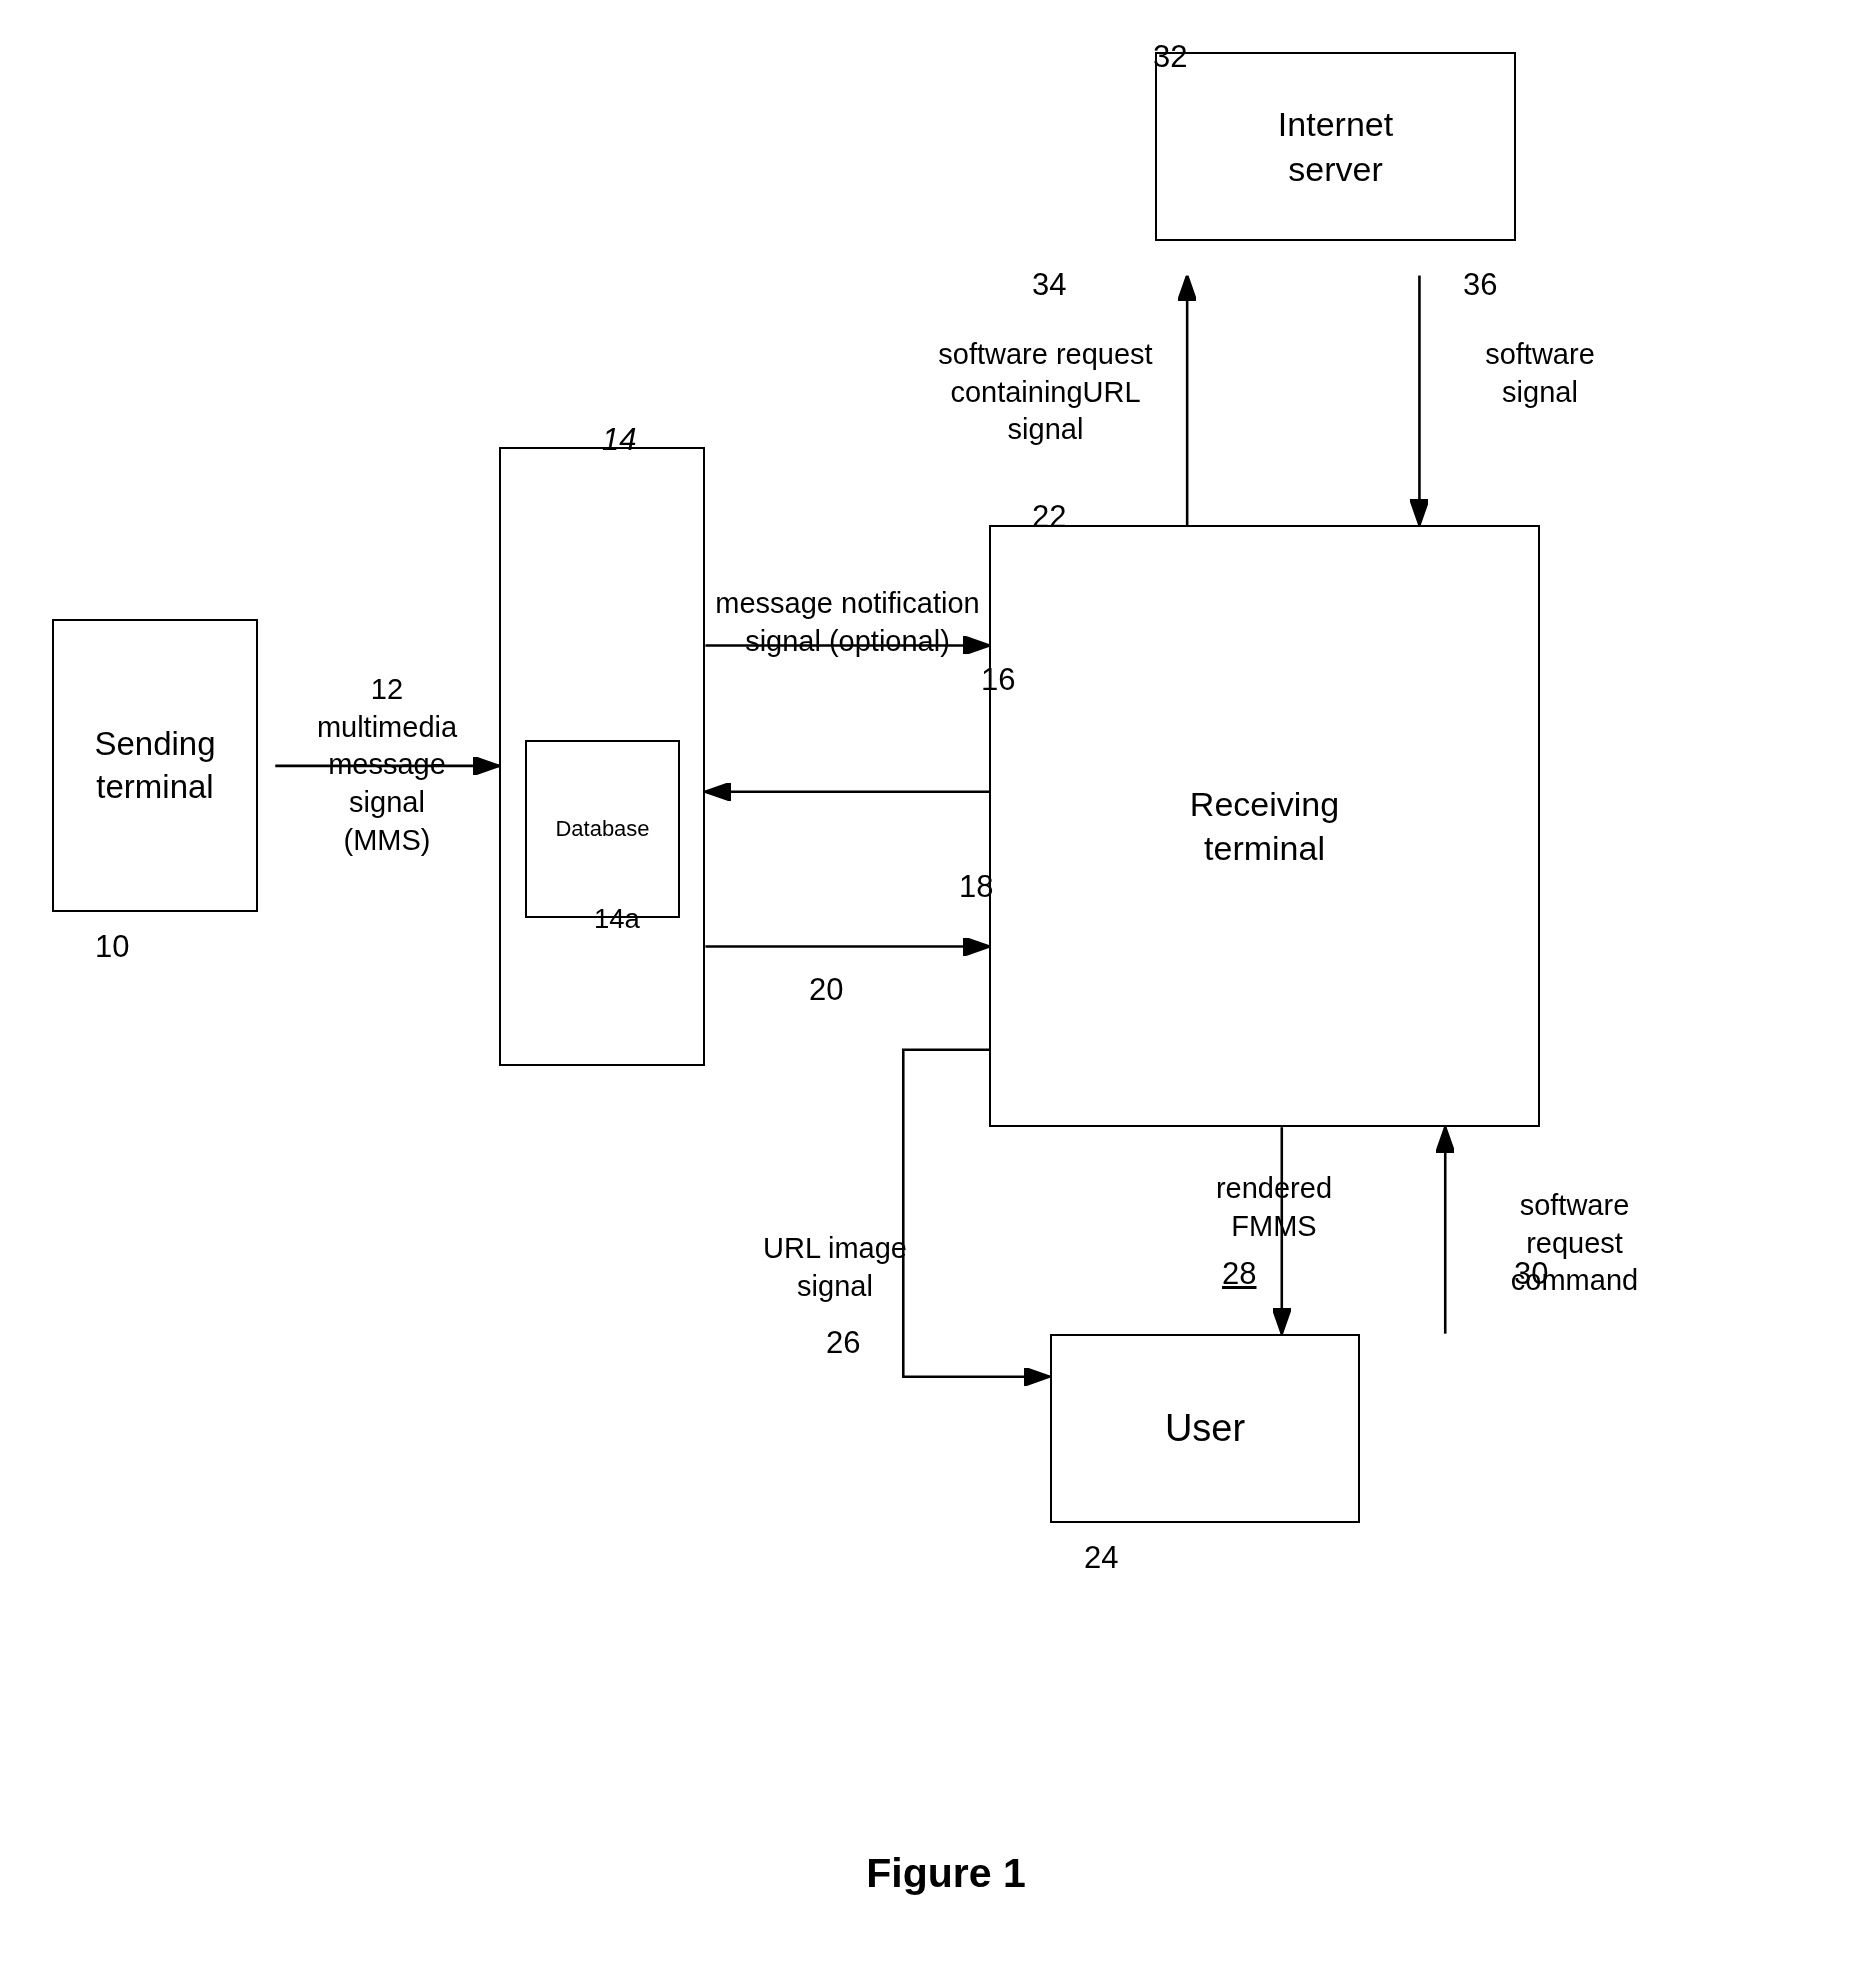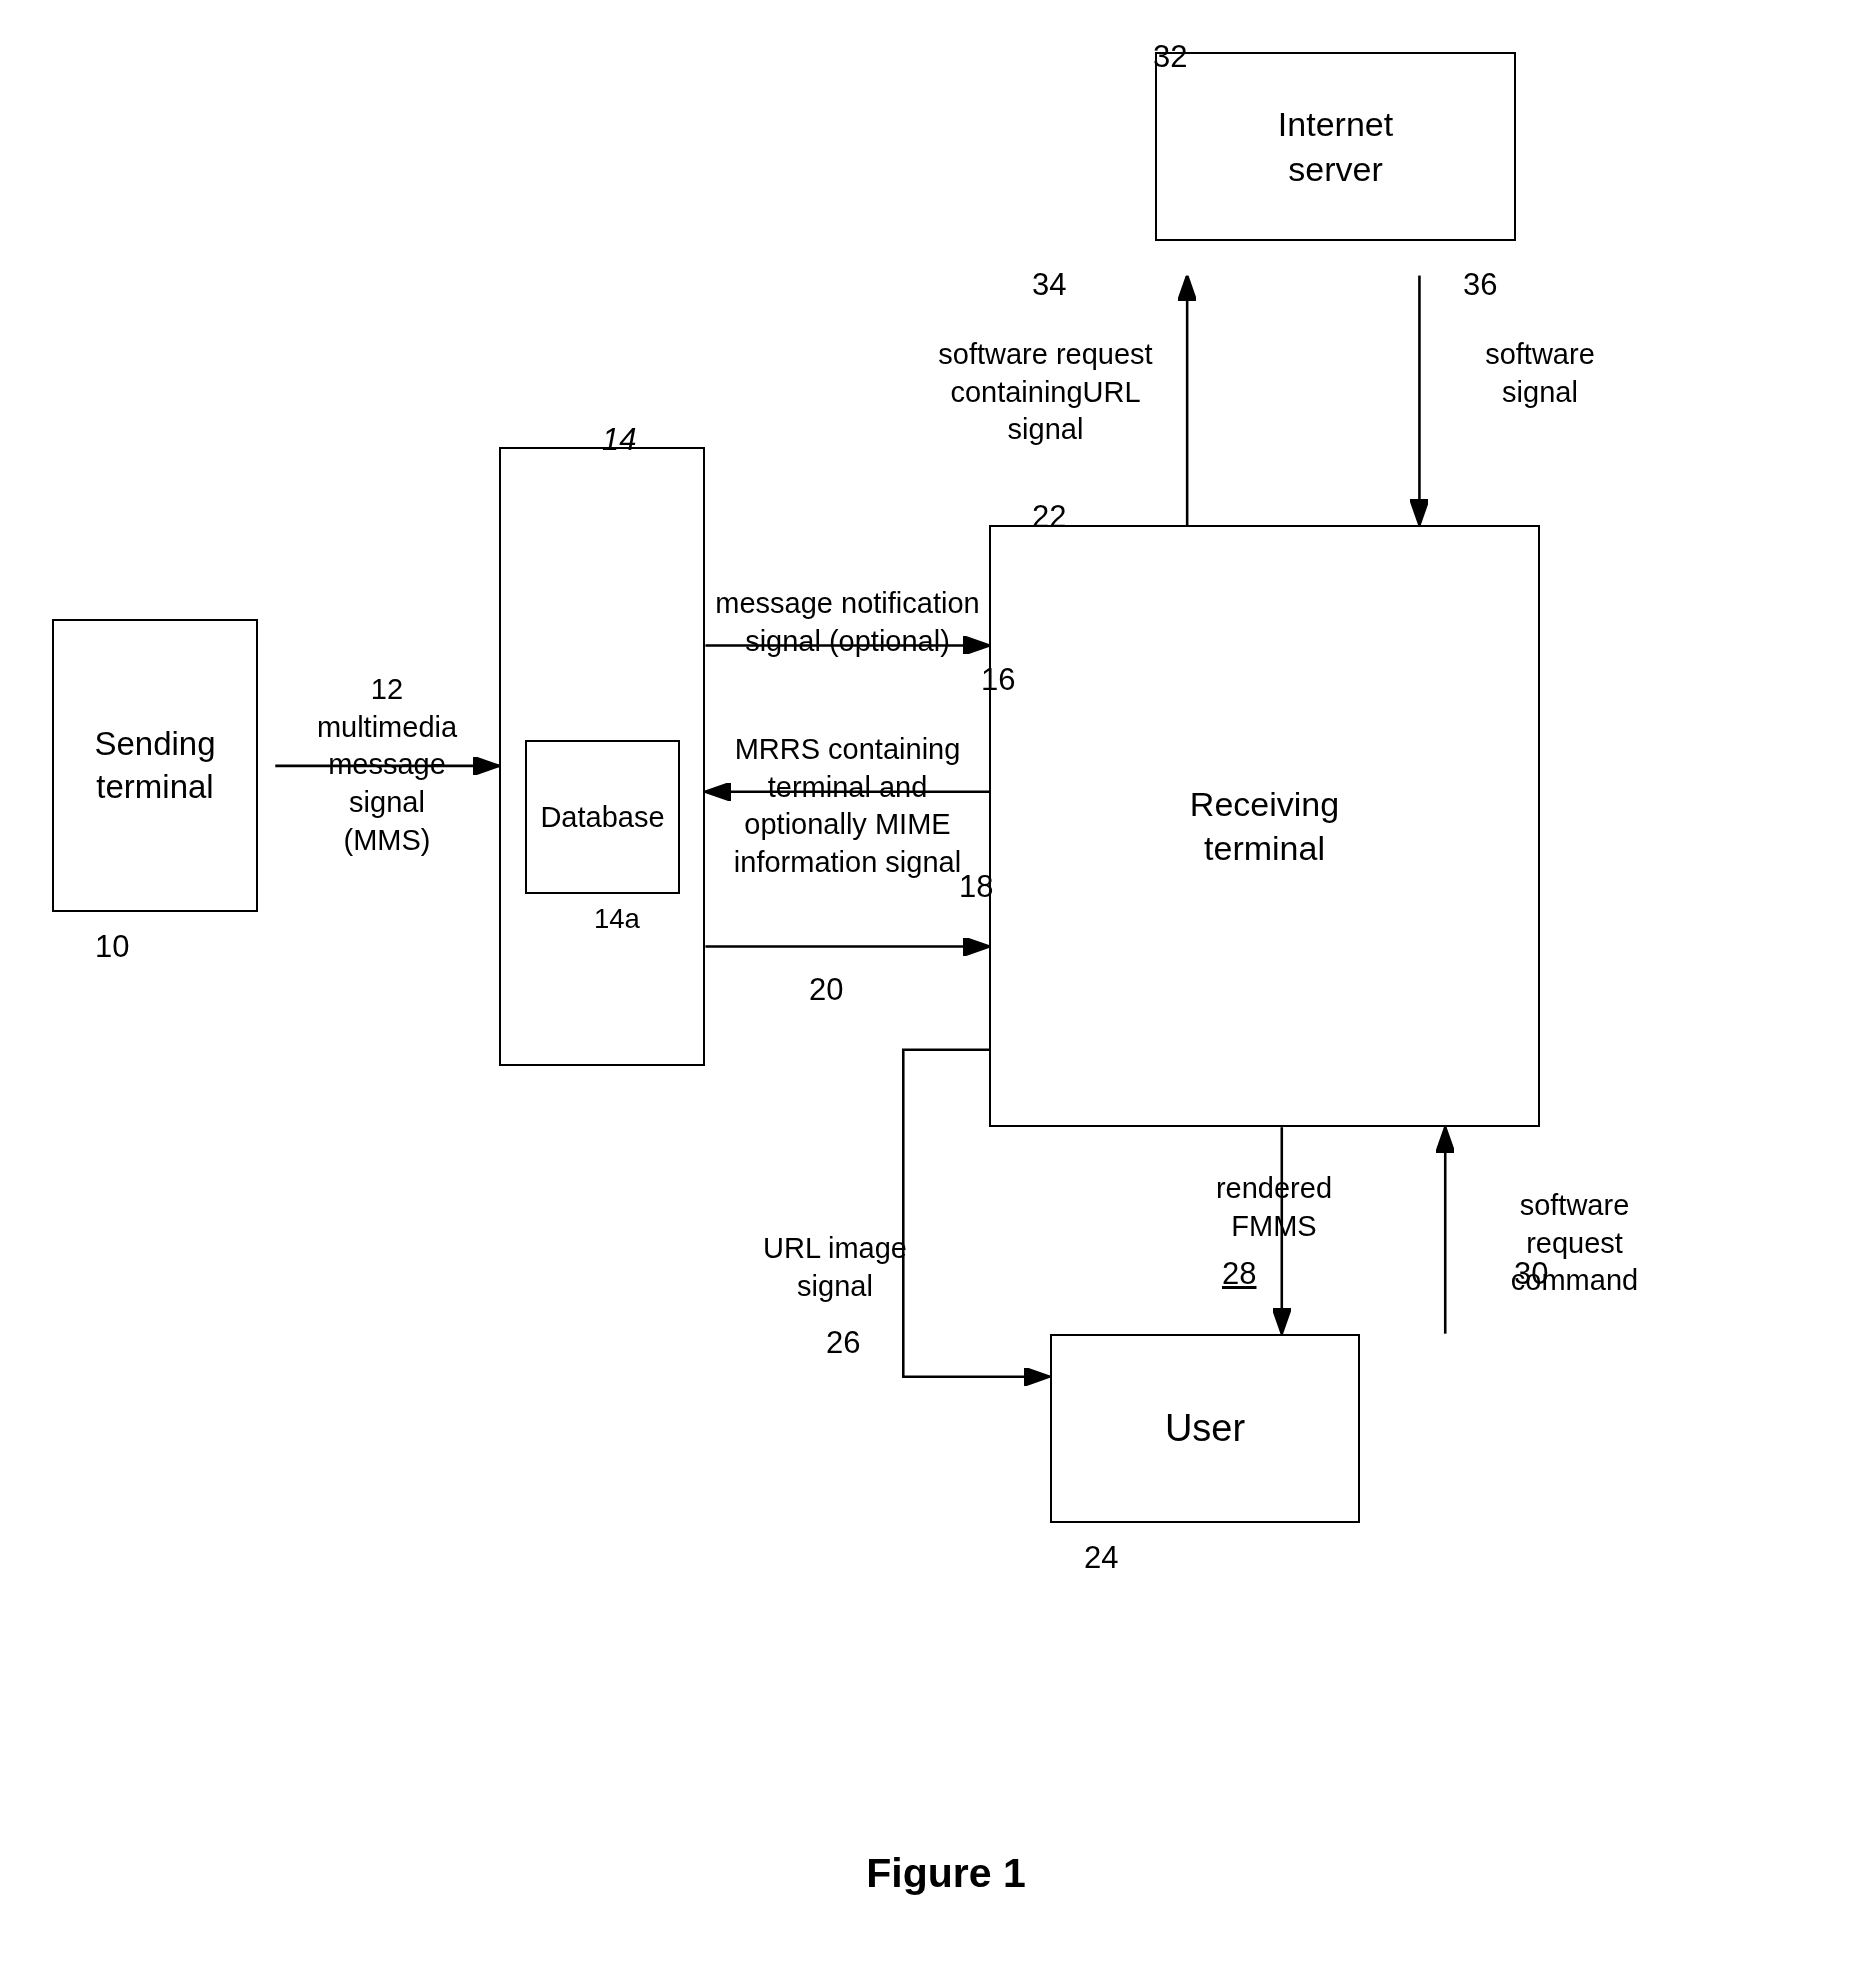--- a/index.html
+++ b/index.html
@@ -112,21 +112,21 @@
     <span style="white-space:pre-line;">Internet
 server</span>
   </div>
   <div class="ref-num" style="left:1153px; top:39px;">32</div>
 
   <div class="box" style="left:499px; top:447px; width:206px; height:619px; font-size:34px; align-items:flex-start; padding-top:17px; justify-content:center; flex-direction:column;">
     <span style="width:100%; text-align:center; margin-top:8.6px;">MMSC</span>
   </div>
   <div class="ref-num" style="left:602px; top:422px;font-style:italic;">14</div>
 
-  <div class="box-inner" style="left:525px; top:740px; width:155px; height:154px; font-size:29px;">
+  <div class="box-inner" style="left:525px; top:740px; width:155px; height:178px; font-size:22px;">
     <span>Database</span>
   </div>
   <div class="ref-num" style="left:594px; top:903px; font-size:27.5px;">14a</div>
 
   <div class="box" style="left:52px; top:619px; width:206px; height:293px; font-size:33px;">
     <span style="white-space:pre-line;">Sending
 terminal</span>
   </div>
   <div class="ref-num" style="left:95px; top:929px;">10</div>
 
@@ -148,26 +148,20 @@
 signal
 (MMS)</span>
   </div>
 
   <div class="label" style="left:714px; top:585px; width:267px;">
     <span style="white-space:pre-line;">message notification
 signal (optional)</span>
   </div>
   <div class="ref-num" style="left:981px; top:662px;">16</div>
 
-  <div class="label" style="left:714px; top:731px; width:267px;">
-    <span style="white-space:pre-line;">MRRS containing
-terminal and
-optionally MIME
-information signal</span>
-  </div>
   <div class="ref-num" style="left:959px; top:869px;">18</div>
 
   <div class="ref-num" style="left:809px; top:972px;">20</div>
 
   <div class="label" style="left:912px; top:336px; width:267px;">
     <span style="white-space:pre-line;">software request
 containingURL
 signal</span>
   </div>
   <div class="ref-num" style="left:1032px; top:267px;">34</div>

